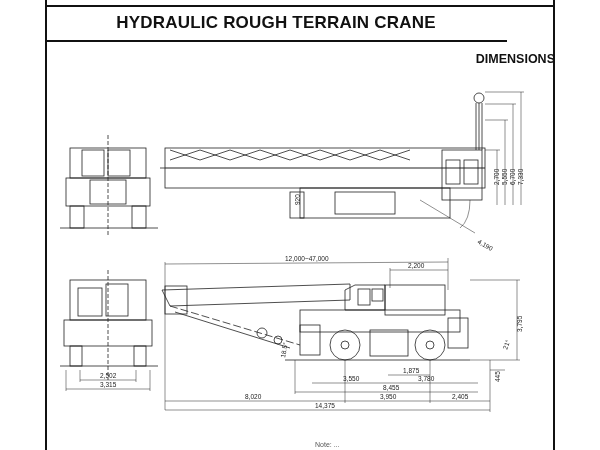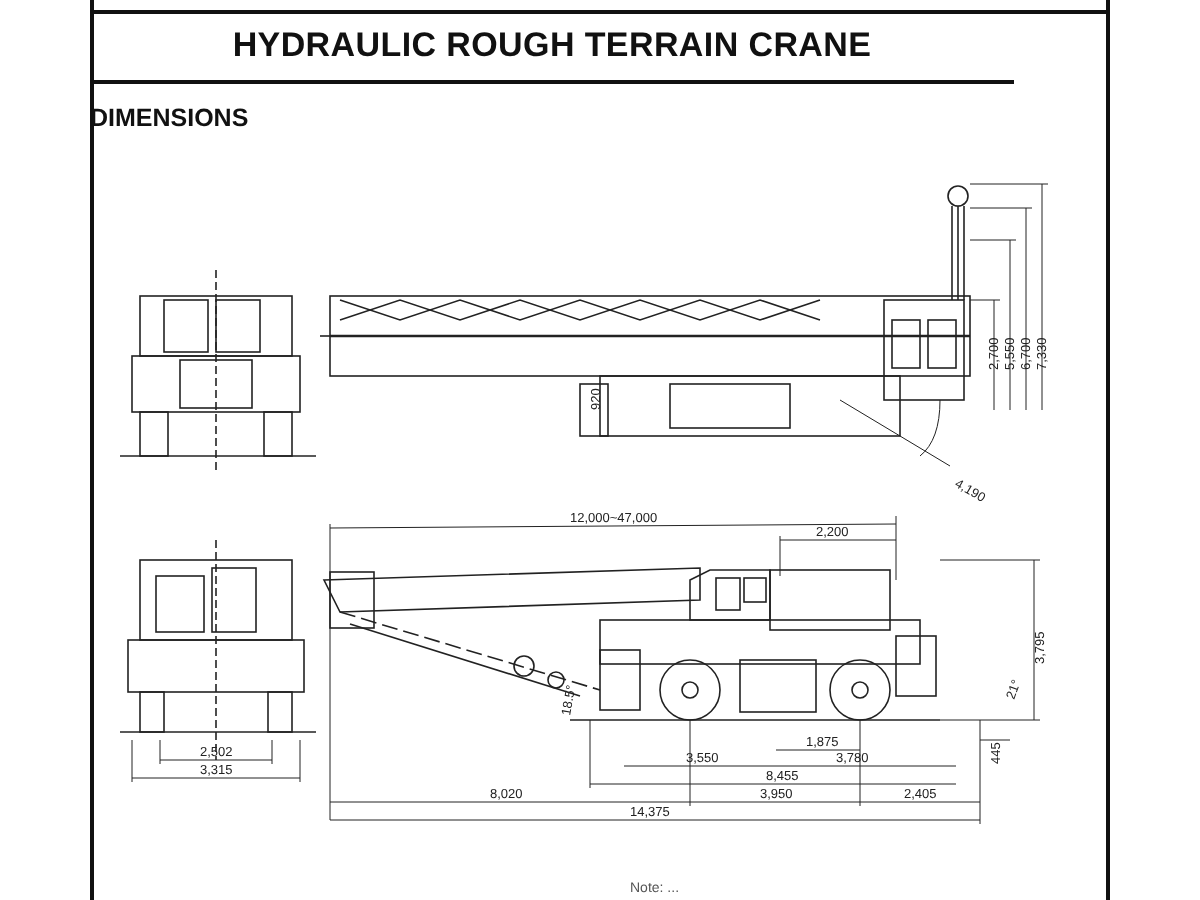--- a/index.html
+++ b/index.html
@@ -1,21 +1,21 @@
 <!DOCTYPE html>
 <html><head>
 <meta charset="utf-8">
 <style>
   html,body{margin:0;padding:0;background:#fff;}
   body{width:600px;height:450px;position:relative;overflow:hidden;font-family:"Liberation Sans",sans-serif;color:#111;}
   .frame{position:absolute;left:45px;top:-4px;width:506px;height:470px;border-left:2px solid #111;border-right:2px solid #111;}
   .topbar{position:absolute;left:45px;top:0;width:510px;height:5px;border-bottom:2px solid #111;}
   .titlebar{position:absolute;left:45px;top:6px;width:462px;height:34px;border-bottom:2px solid #111;display:flex;align-items:center;justify-content:center;}
   .title{font-weight:bold;font-size:17px;letter-spacing:0.2px;}
-  .subtitle{position:absolute;left:45px;top:52px;width:510px;text-align:left;font-weight:bold;font-size:12.5px;}
+  .subtitle{position:absolute;left:45px;top:52px;width:510px;text-align:right;font-weight:bold;font-size:12.5px;}
   svg{position:absolute;left:0;top:0;}
   .dim{font-family:"Liberation Sans",sans-serif;font-size:6.5px;fill:#222;}
   .note{position:absolute;left:315px;top:441px;font-size:7px;color:#555;white-space:nowrap;}
 </style>
 </head>
 <body>
 
 <div class="topbar"></div>
 <div class="frame"></div>
 <div class="titlebar">

